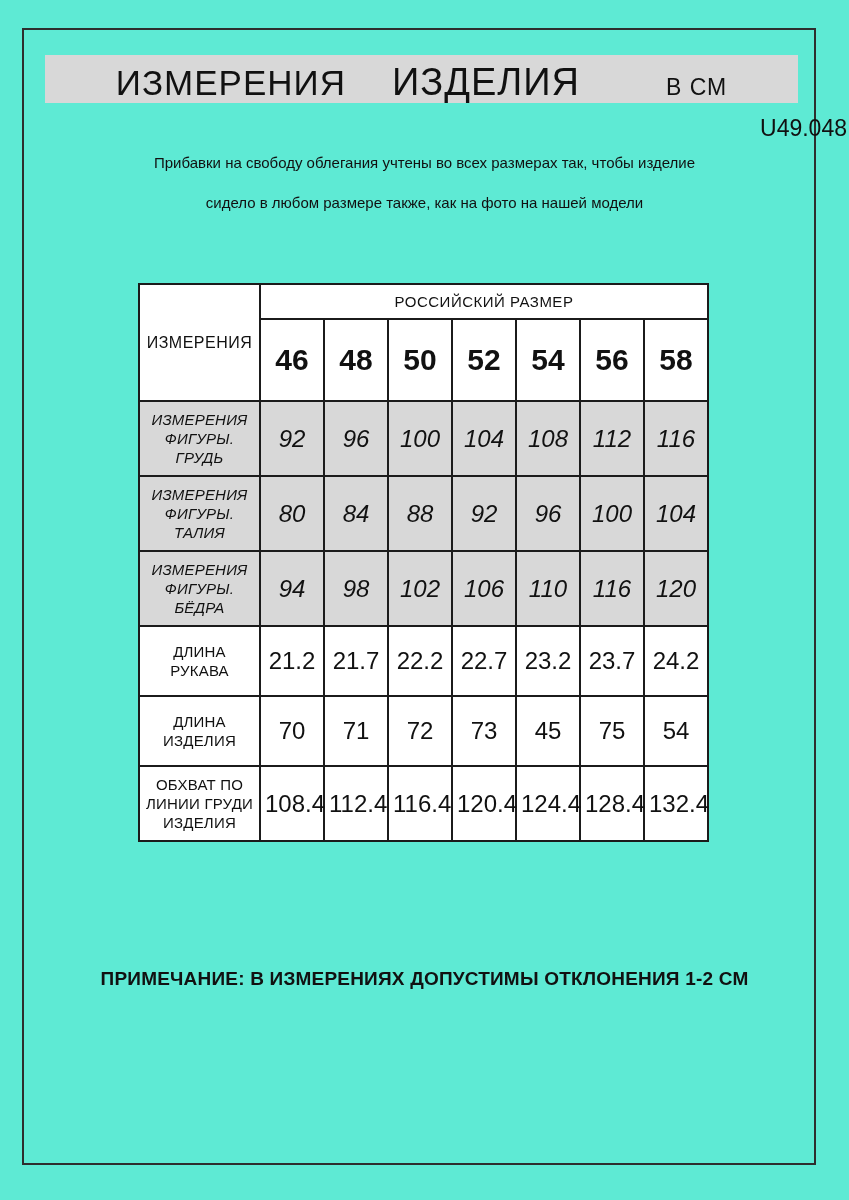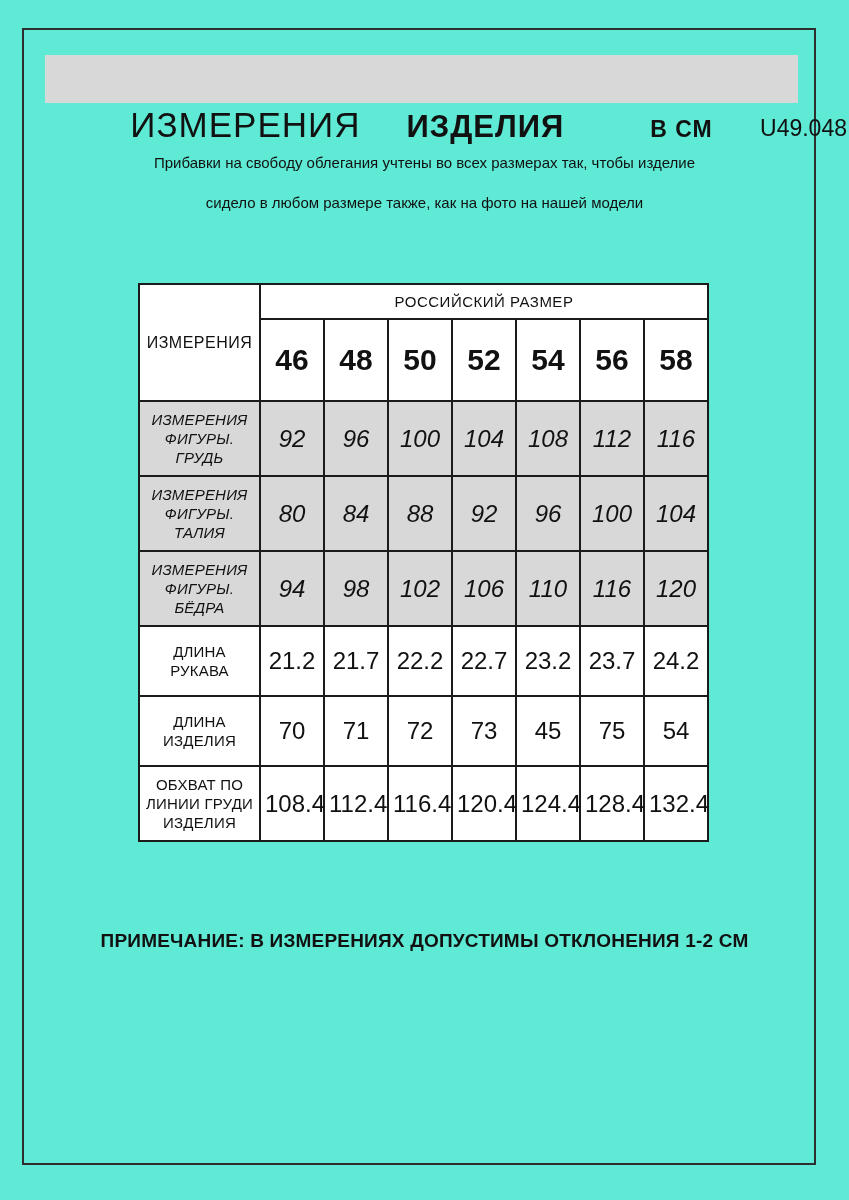--- a/index.html
+++ b/index.html
@@ -39,29 +39,28 @@
     padding-top: 6px;
     box-sizing: border-box;
   }
   .title-main {
     font-size: 35px;
     font-weight: normal;
     letter-spacing: 1px;
     white-space: nowrap;
   }
   .title-bold {
-    font-size: 31px;
-    font-weight: bold;
+    font-size: 38px;
+    font-weight: normal;
     letter-spacing: 1px;
     white-space: nowrap;
-    margin-top: 48px;
   }
   .title-unit {
     font-size: 23px;
-    font-weight: bold;
+    font-weight: normal;
     letter-spacing: 1px;
     white-space: nowrap;
     margin-left: 40px;
   }
   .article {
     position: absolute;
     left: 0;
     top: 115px;
     width: 847px;
     text-align: right;
@@ -122,21 +121,21 @@
   td.val {
     font-size: 24px;
   }
   tr.shaded td {
     background: #d8d8d8;
     font-style: italic;
   }
   .note {
     position: absolute;
     left: 0;
-    top: 930px;
+    top: 968px;
     width: 849px;
     text-align: center;
     font-size: 19px;
     font-weight: bold;
     letter-spacing: 0.2px;
   }
 </style>
 </head>
 <body>
 

